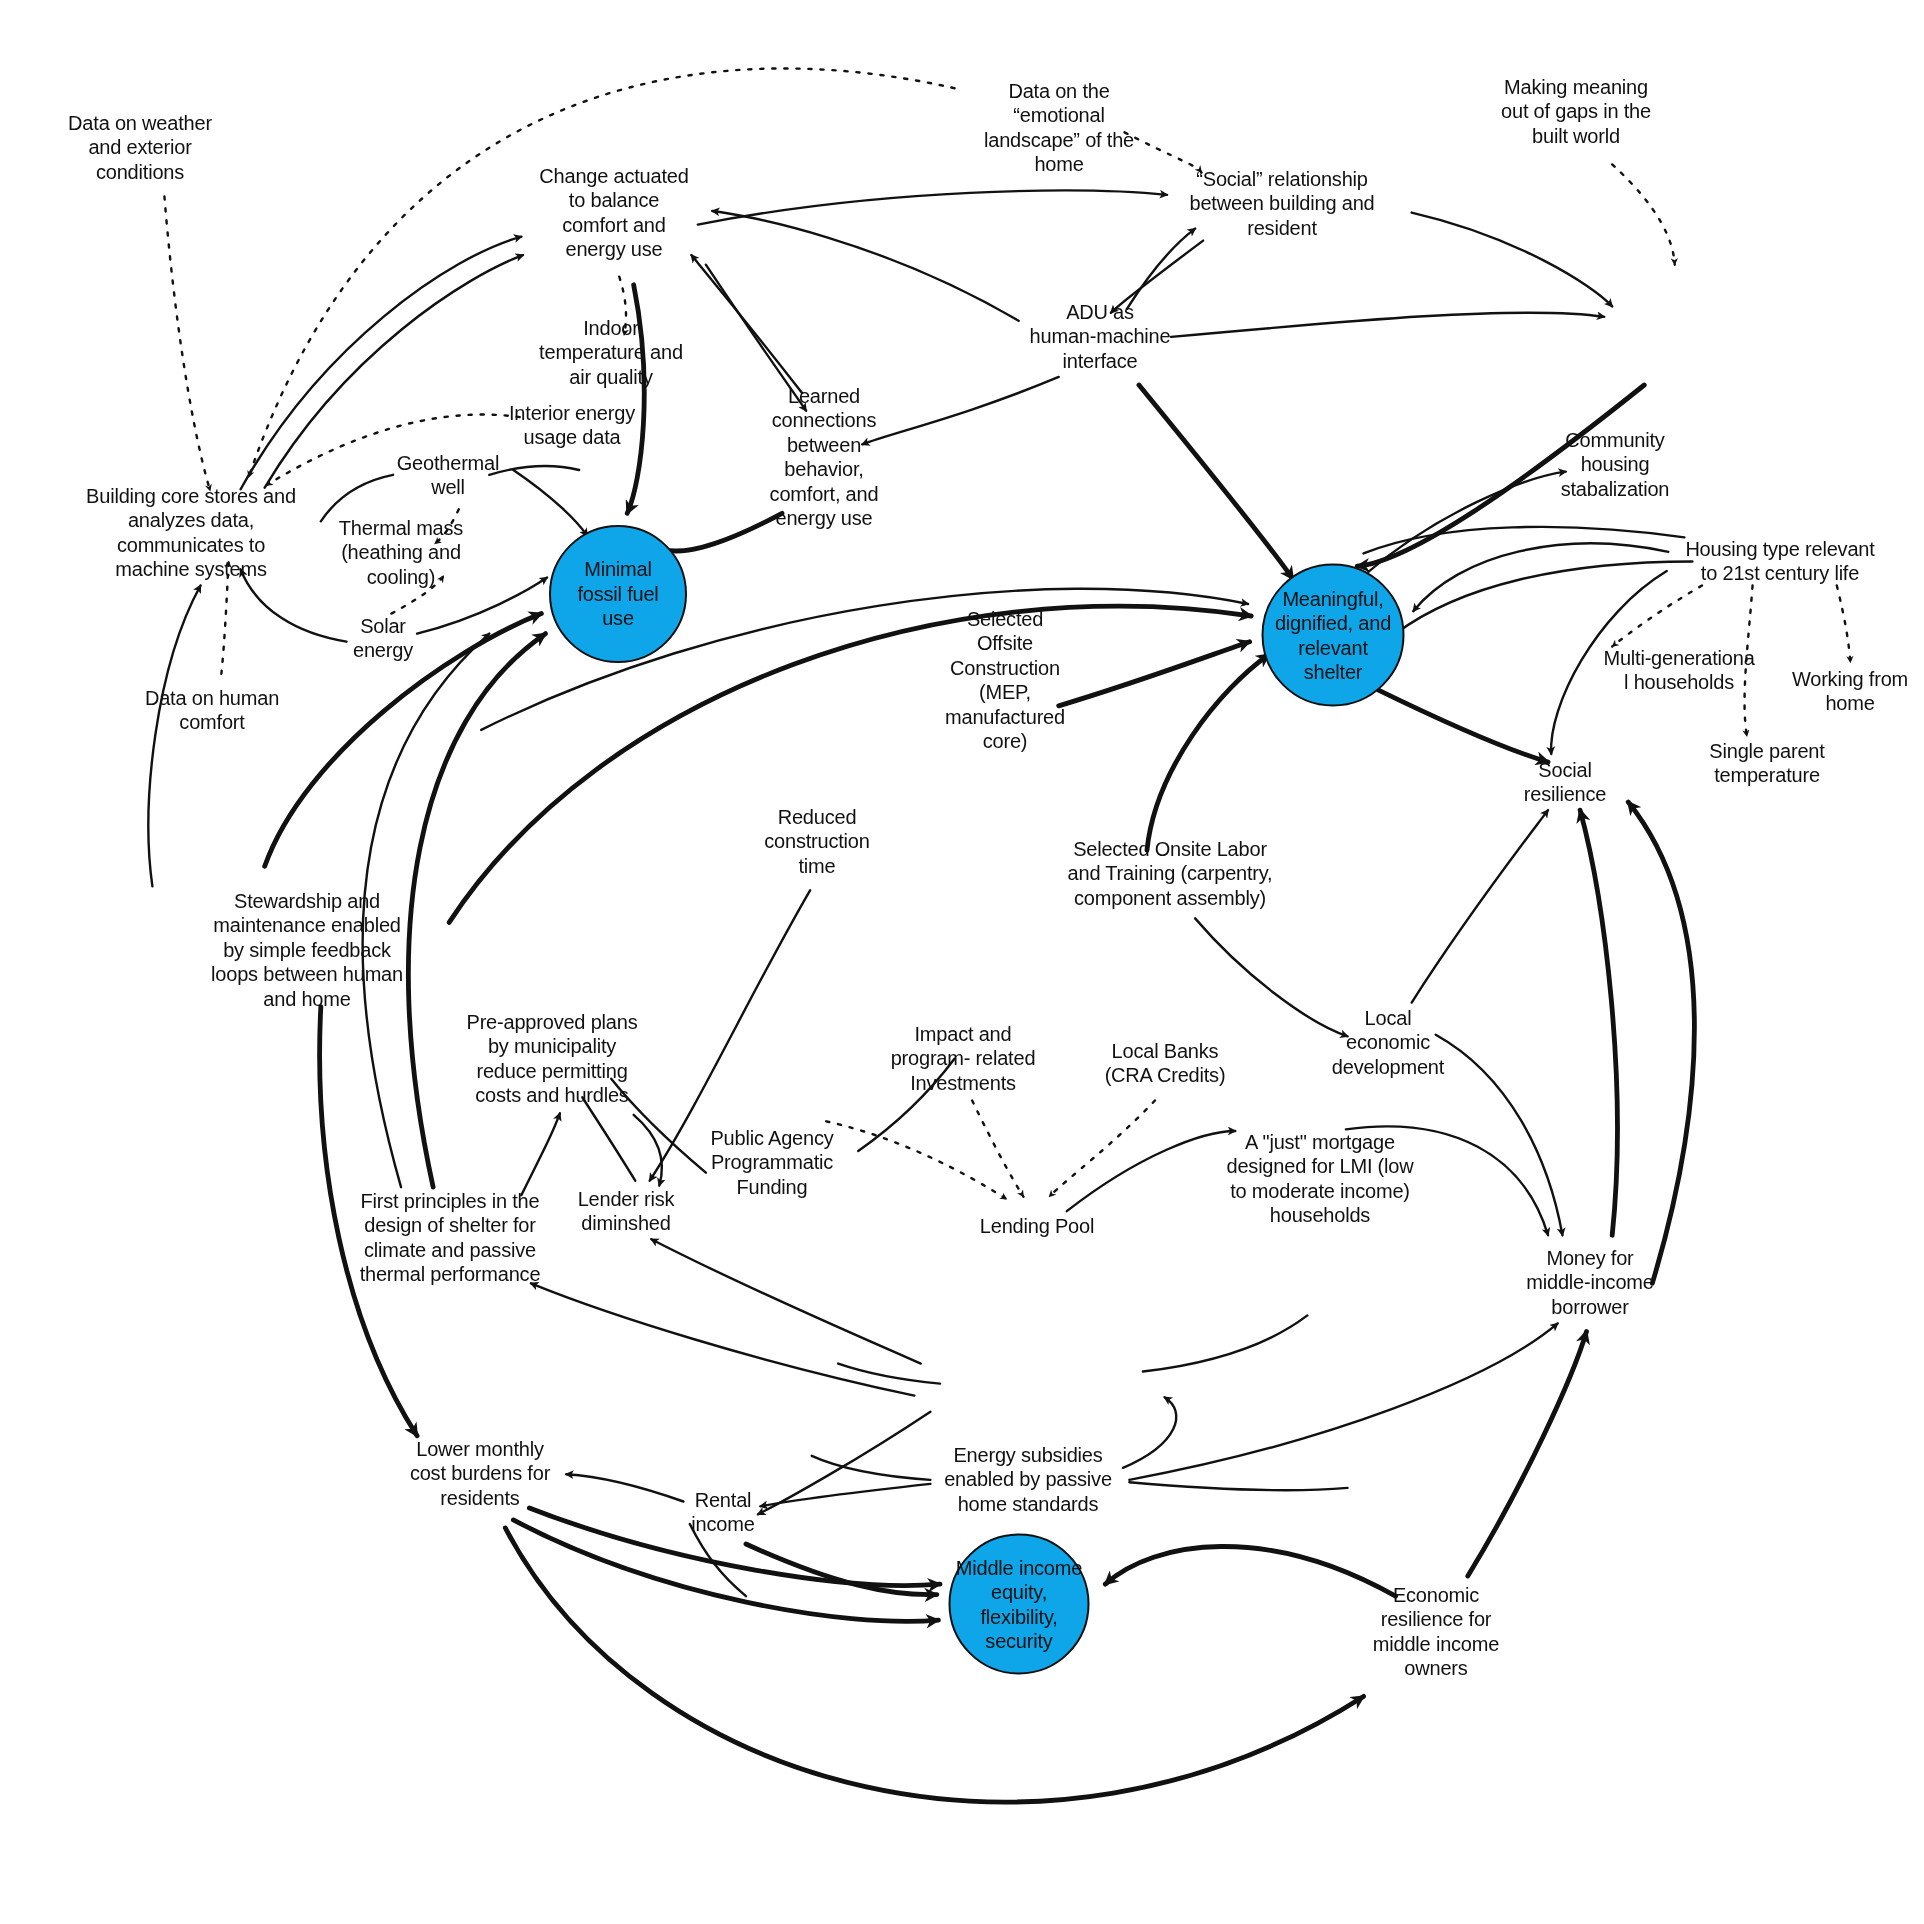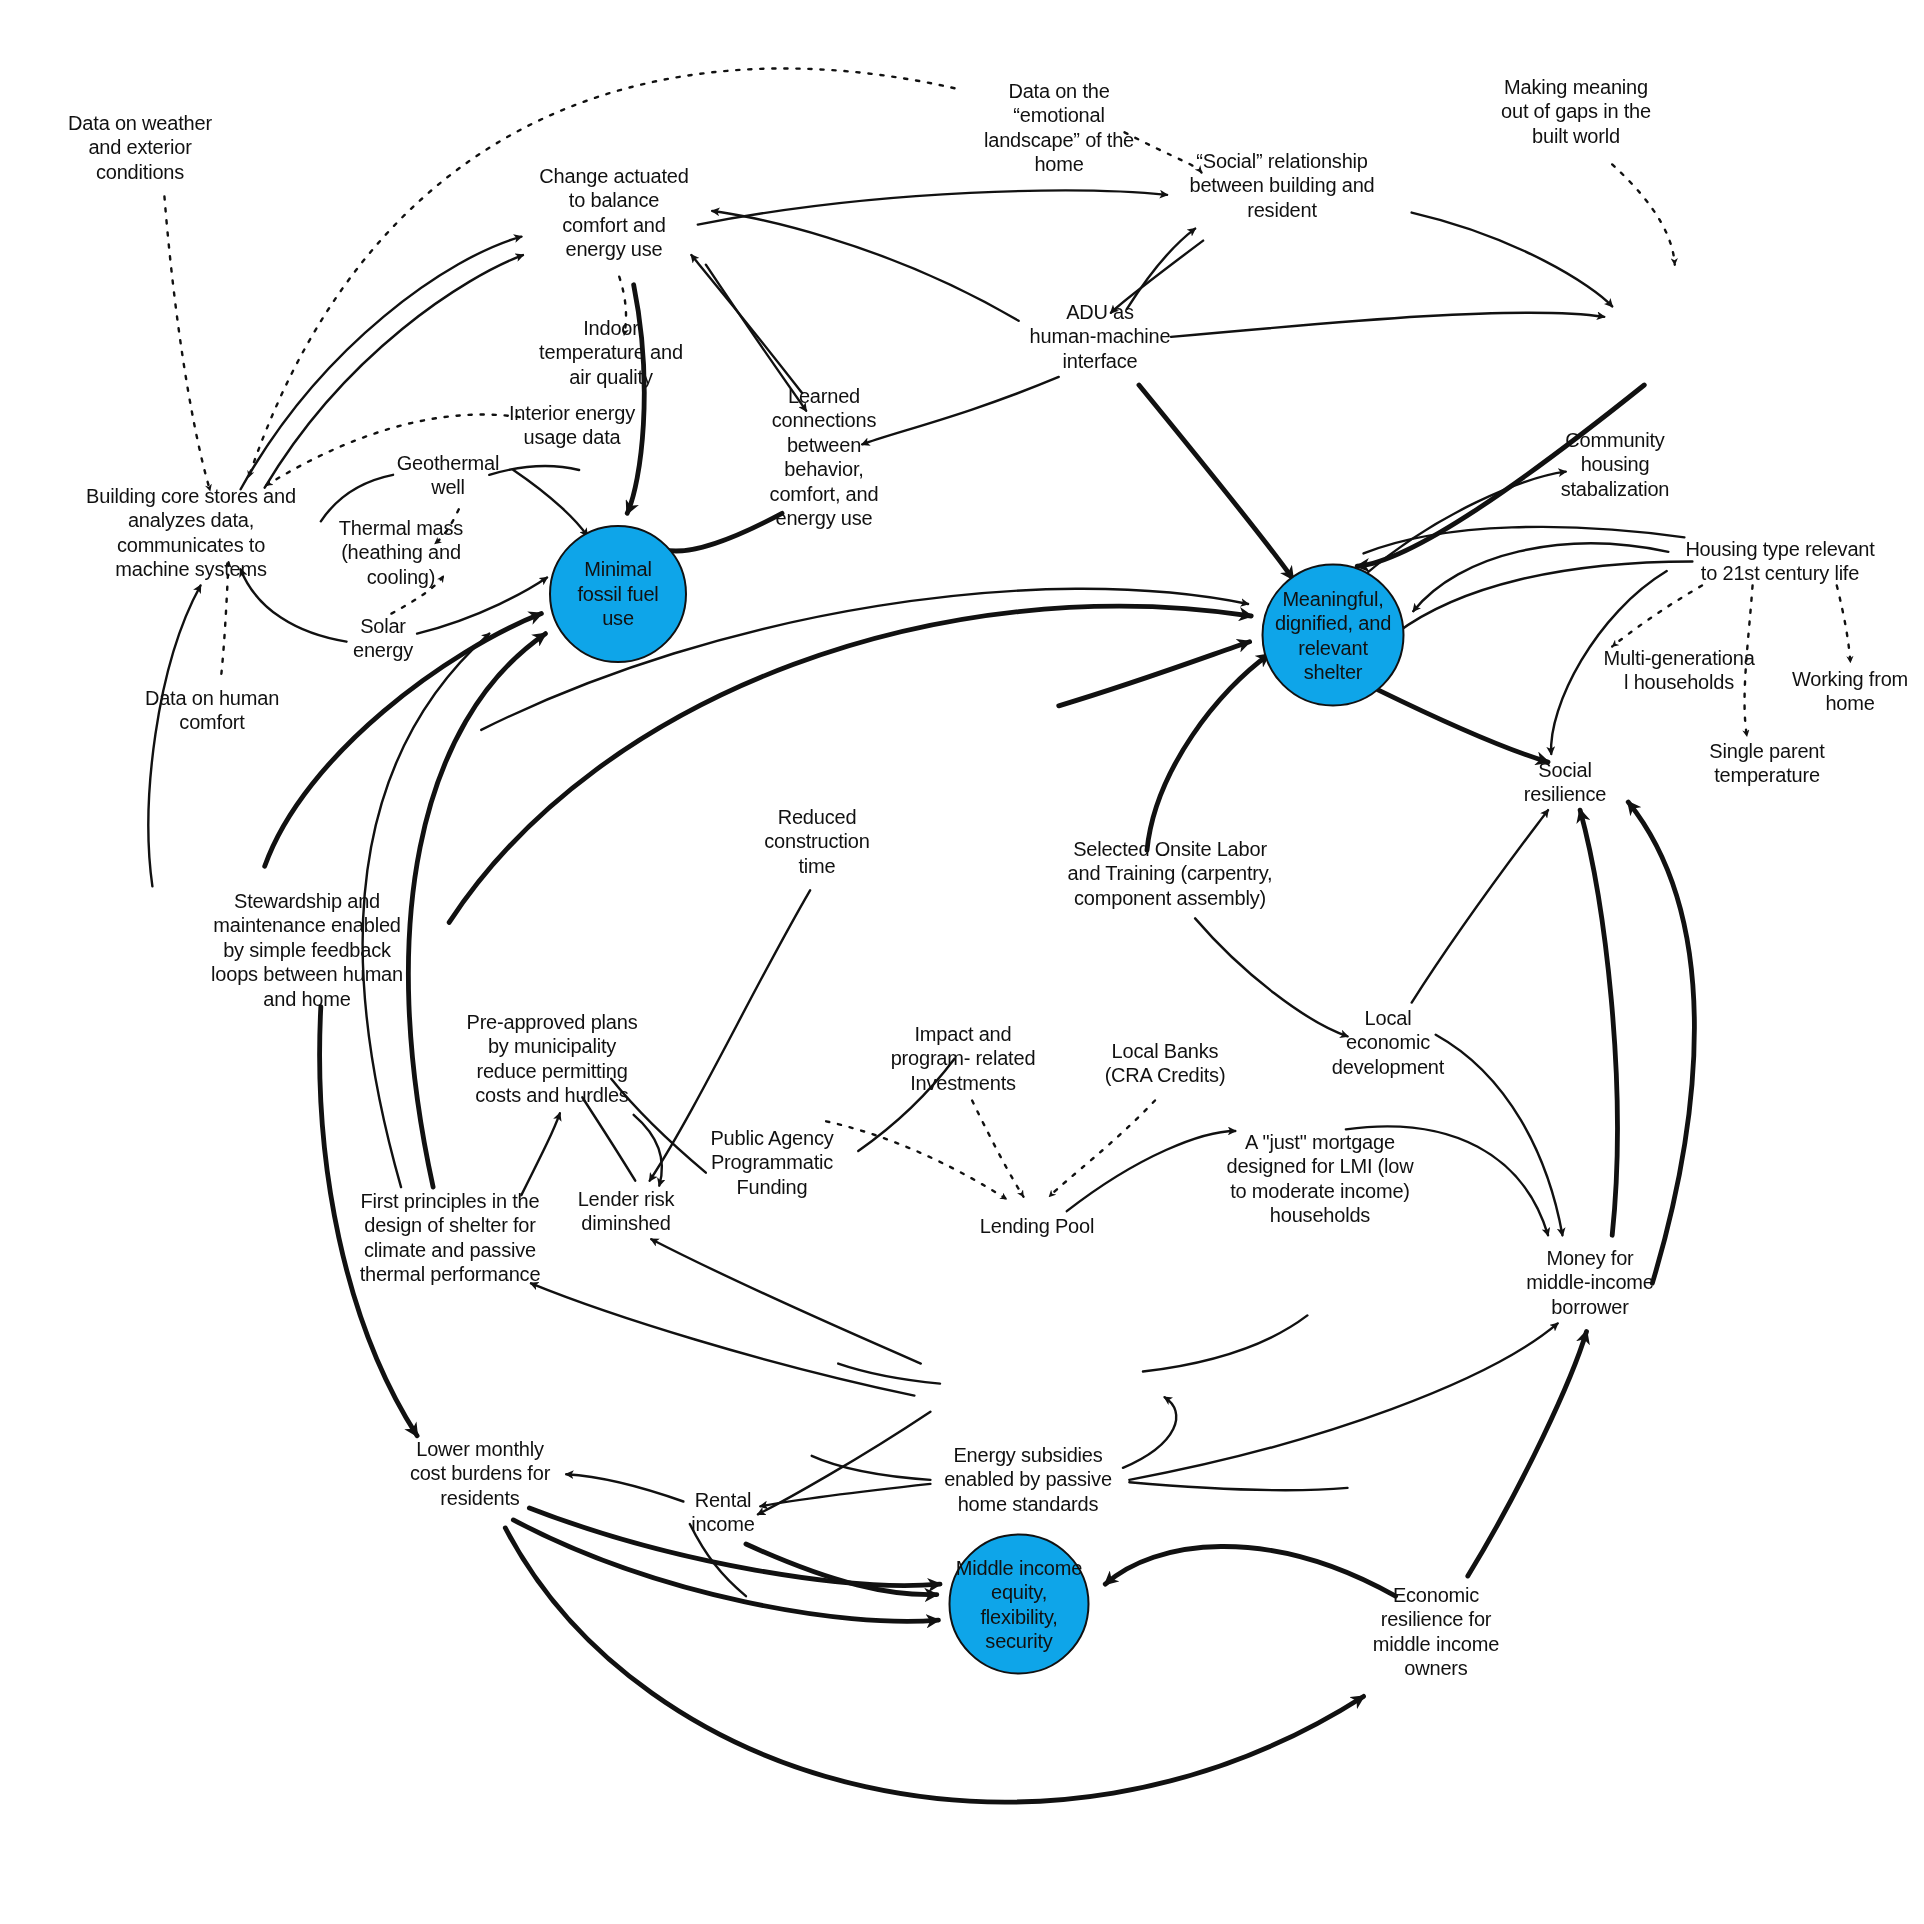--- a/index.html
+++ b/index.html
@@ -190,21 +190,21 @@
 “emotional
 landscape” of the
 home</div>
   <div class="node" style="left:1576px;top:112px;width:201px;">Making meaning
 out of gaps in the
 built world</div>
   <div class="node" style="left:614px;top:213px;width:184px;">Change actuated
 to balance
 comfort and
 energy use</div>
-  <div class="node" style="left:1282px;top:186px;width:265px;">“Social” relationship
+  <div class="node" style="left:1282px;top:204px;width:265px;">“Social” relationship
 between building and
 resident</div>
   <div class="node" style="left:1100px;top:337px;width:184px;">ADU as
 human-machine
 interface</div>
   <div class="node" style="left:611px;top:353px;width:184px;">Indoor
 temperature and
 air quality</div>
   <div class="node" style="left:572px;top:425px;width:176px;">Interior energy
 usage data</div>
@@ -240,20 +240,26 @@
   <div class="node" style="left:1679px;top:670px;width:184px;">Multi-generationa
 l households</div>
   <div class="node" style="left:1850px;top:691px;width:152px;">Working from
 home</div>
   <div class="node" style="left:1565px;top:782px;width:128px;">Social
 resilience</div>
   <div class="node" style="left:1767px;top:763px;width:152px;">Single parent
 temperature</div>
   <div class="node" style="left:212px;top:710px;width:176px;">Data on human
 comfort</div>
+  <div class="node" style="left:1005px;top:680px;width:152px;">Selected
+Offsite
+Construction
+(MEP,
+manufactured
+core)</div>
   <div class="node" style="left:817px;top:842px;width:144px;">Reduced
 construction
 time</div>
   <div class="node" style="left:1170px;top:874px;width:265px;">Selected Onsite Labor
 and Training (carpentry,
 component assembly)</div>
   <div class="node" style="left:307px;top:950px;width:233px;">Stewardship and
 maintenance enabled
 by simple feedback
 loops between human

